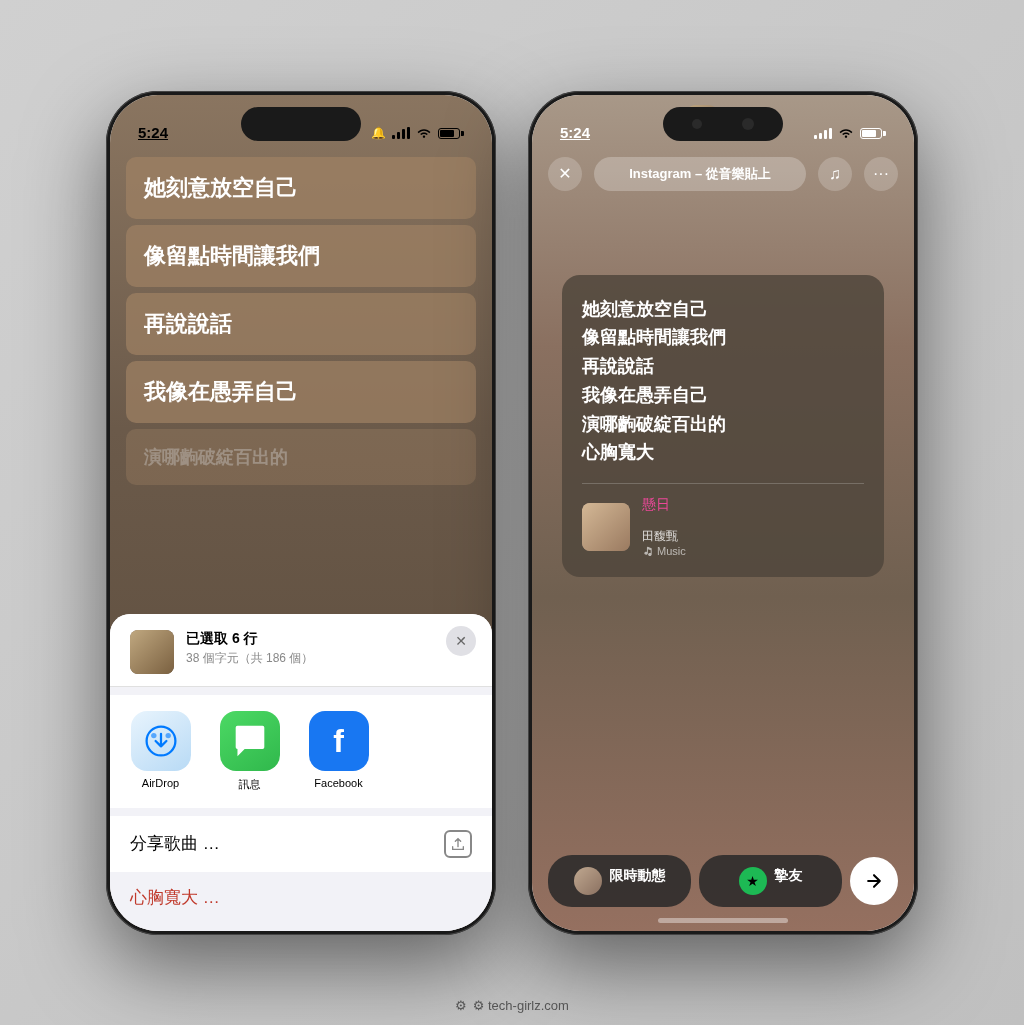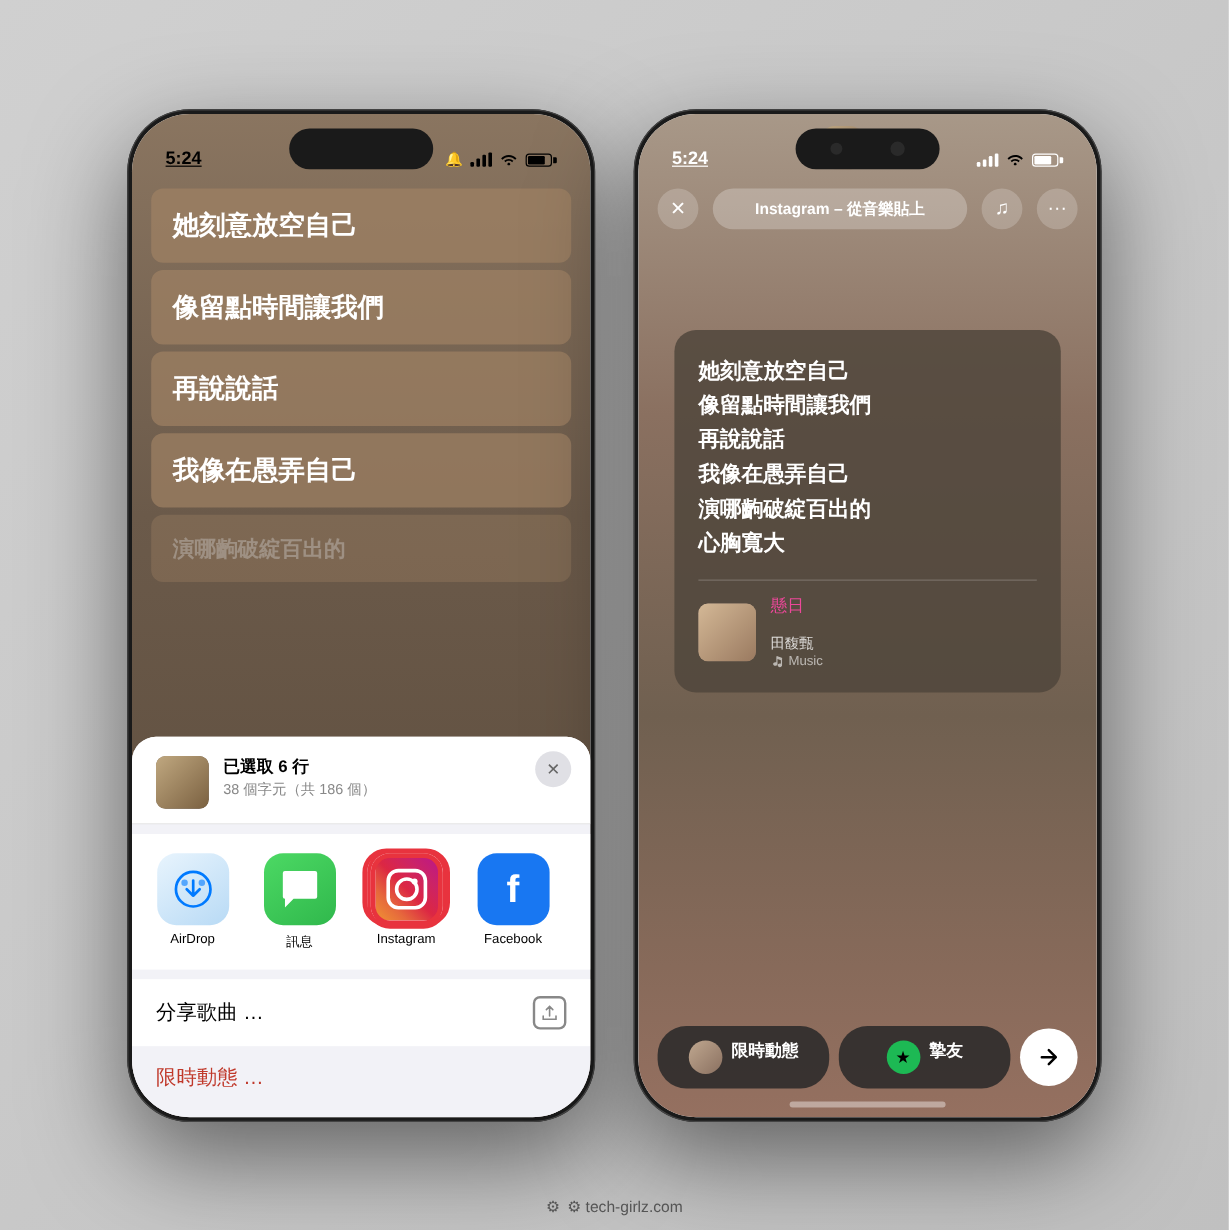--- a/index.html
+++ b/index.html
@@ -559,47 +559,40 @@
 
           <div class="share-app-item">
             <div class="share-app-icon messages">
               <svg width="36" height="34" viewBox="0 0 40 38">
                 <path d="M4 4 Q4 2 6 2 L34 2 Q36 2 36 4 L36 26 Q36 28 34 28 L14 28 L6 36 L6 28 L6 28 Q4 28 4 26 Z" fill="white"></path>
               </svg>
             </div>
             <span class="share-app-label">訊息</span>
           </div>
 
-          <div class="share-app-item" style="position:relative;">
-            <div style="position:absolute;top:-4px;left:6px;right:6px;bottom:20px;border:4px solid #e8333e;border-radius:20px;z-index:5;pointer-events:none;"></div>
-            <div class="share-app-icon instagram-icon">
-              <div class="ig-icon-inner"></div>
-            </div>
-            <span class="share-app-label">Instagram</span>
-          </div>
 
           <div class="share-app-item">
             <div class="share-app-icon facebook">
               <span style="color:#fff;font-size:32px;font-weight:700;margin-top:2px;">f</span>
             </div>
             <span class="share-app-label">Facebook</span>
           </div>
         </div>
 
         <div class="share-row">
           <span class="share-row-text">分享歌曲 …</span>
           <div class="share-row-icon">
             <svg width="16" height="16" viewBox="0 0 24 24" fill="none" stroke="#888" stroke-width="2" stroke-linecap="round">
               <path d="M4 16v4h16v-4M12 4v12M8 8l4-4 4 4"></path>
             </svg>
           </div>
         </div>
 
         <div class="edit-actions">
-          <span>限時動態 …</span>
+          <span>心胸寬大 …</span>
         </div>
 
         <div style="height: 8px; background:#f2f2f7;"></div>
       </div>
 
       <div class="home-indicator"></div>
     </div>
   </div>
 
   <div class="phone">

